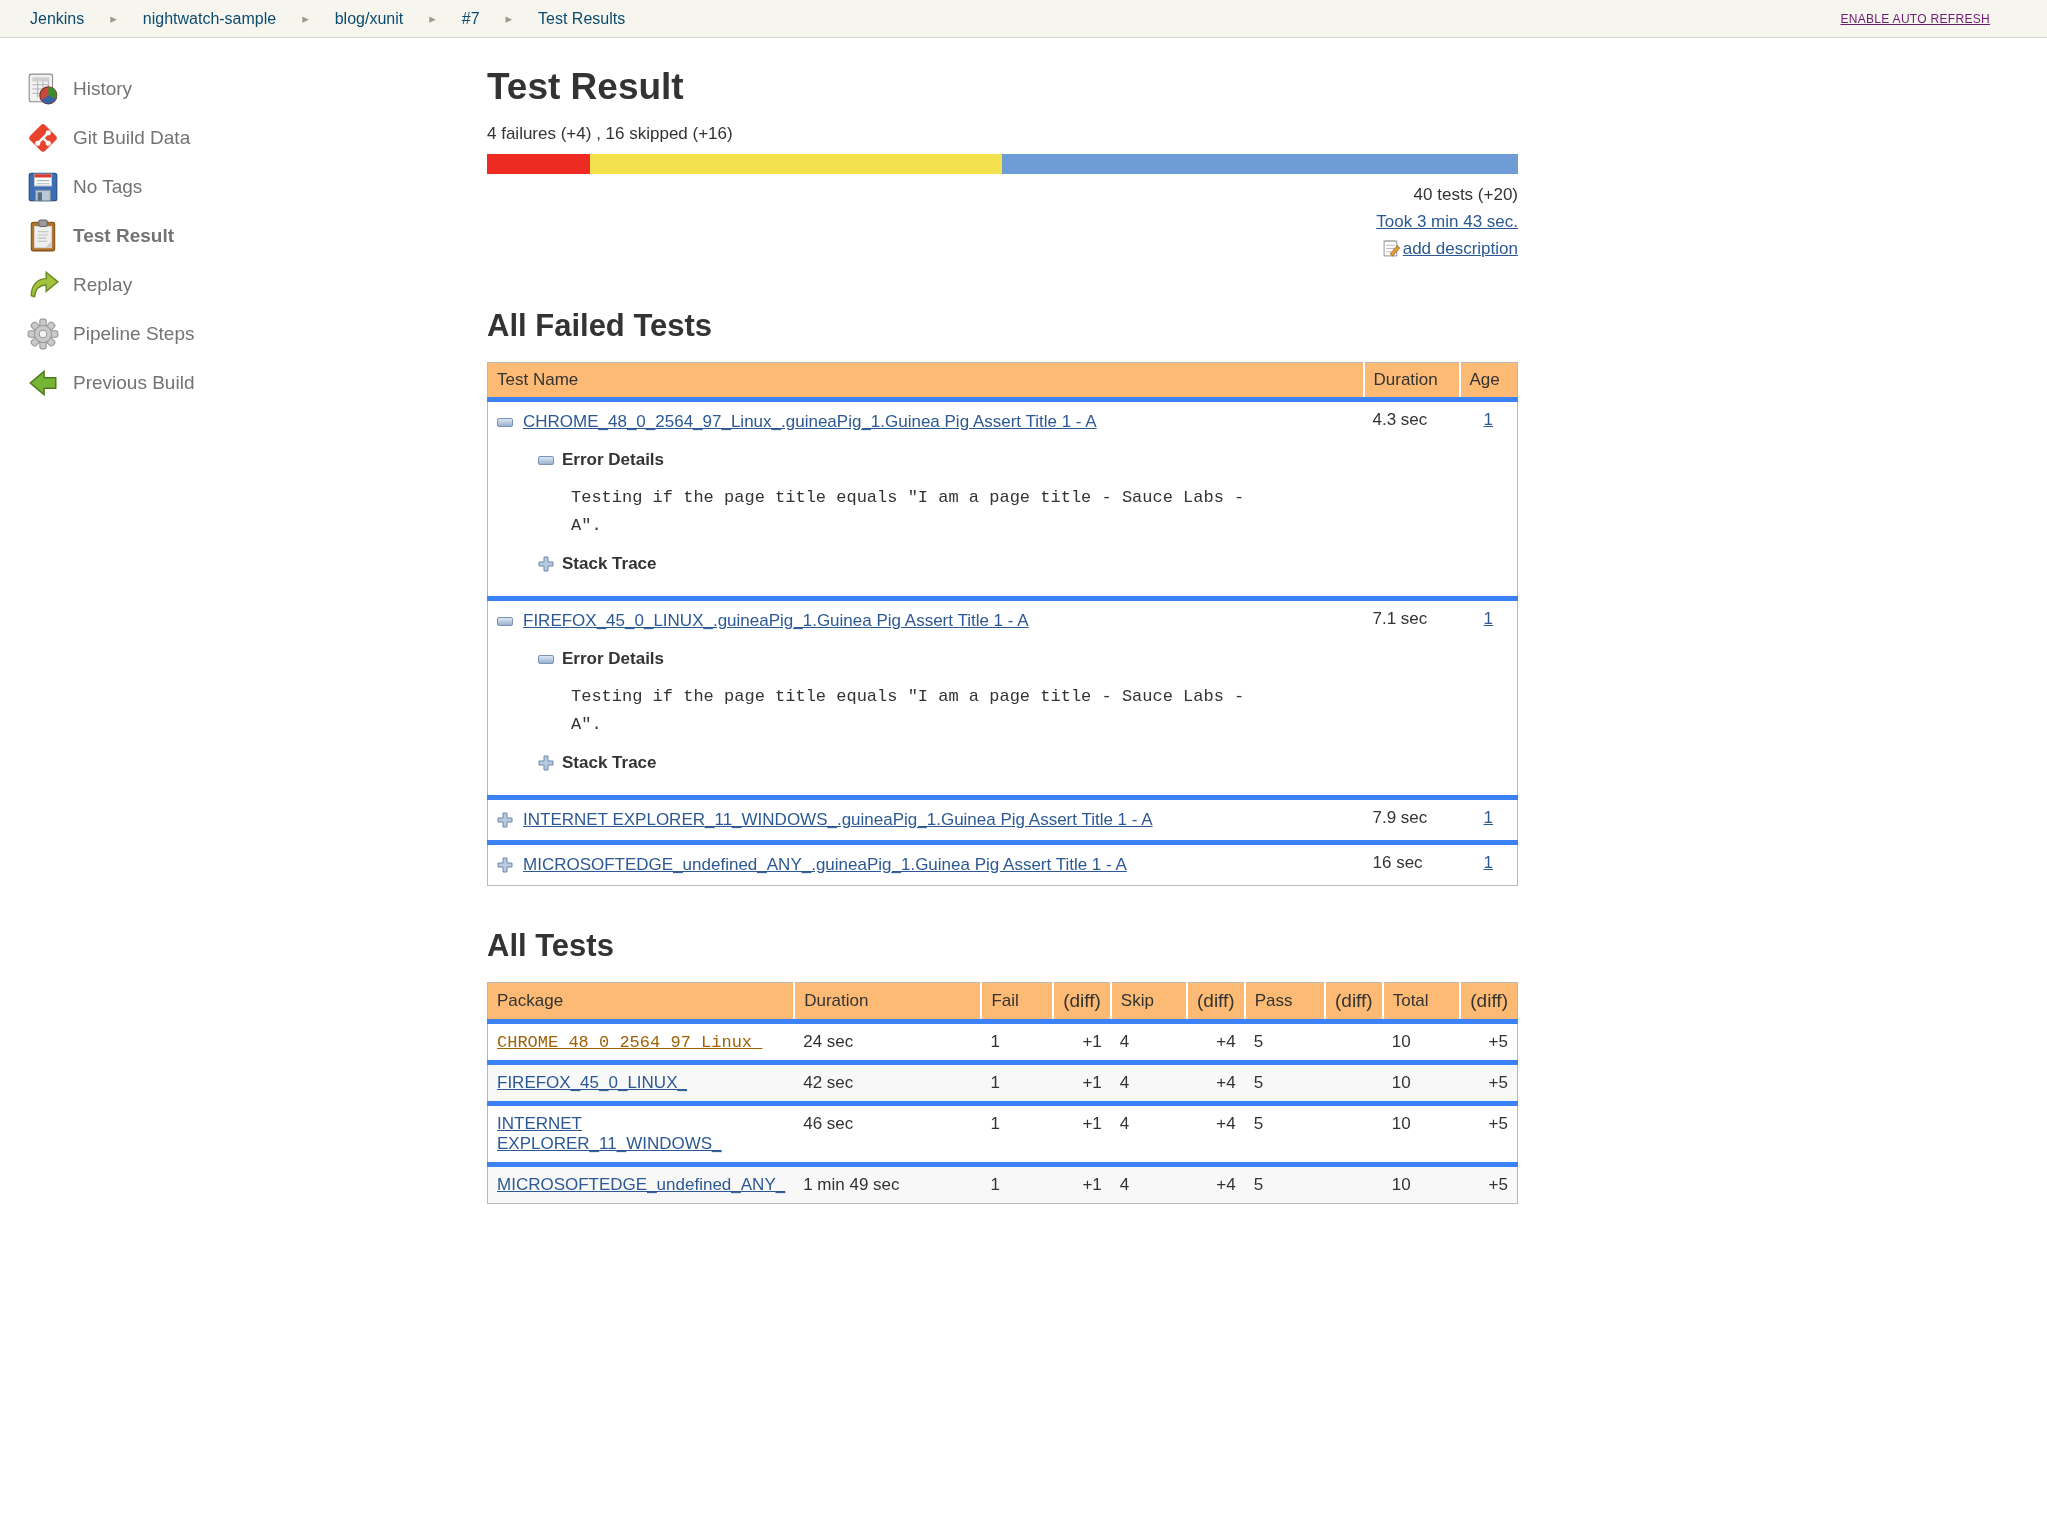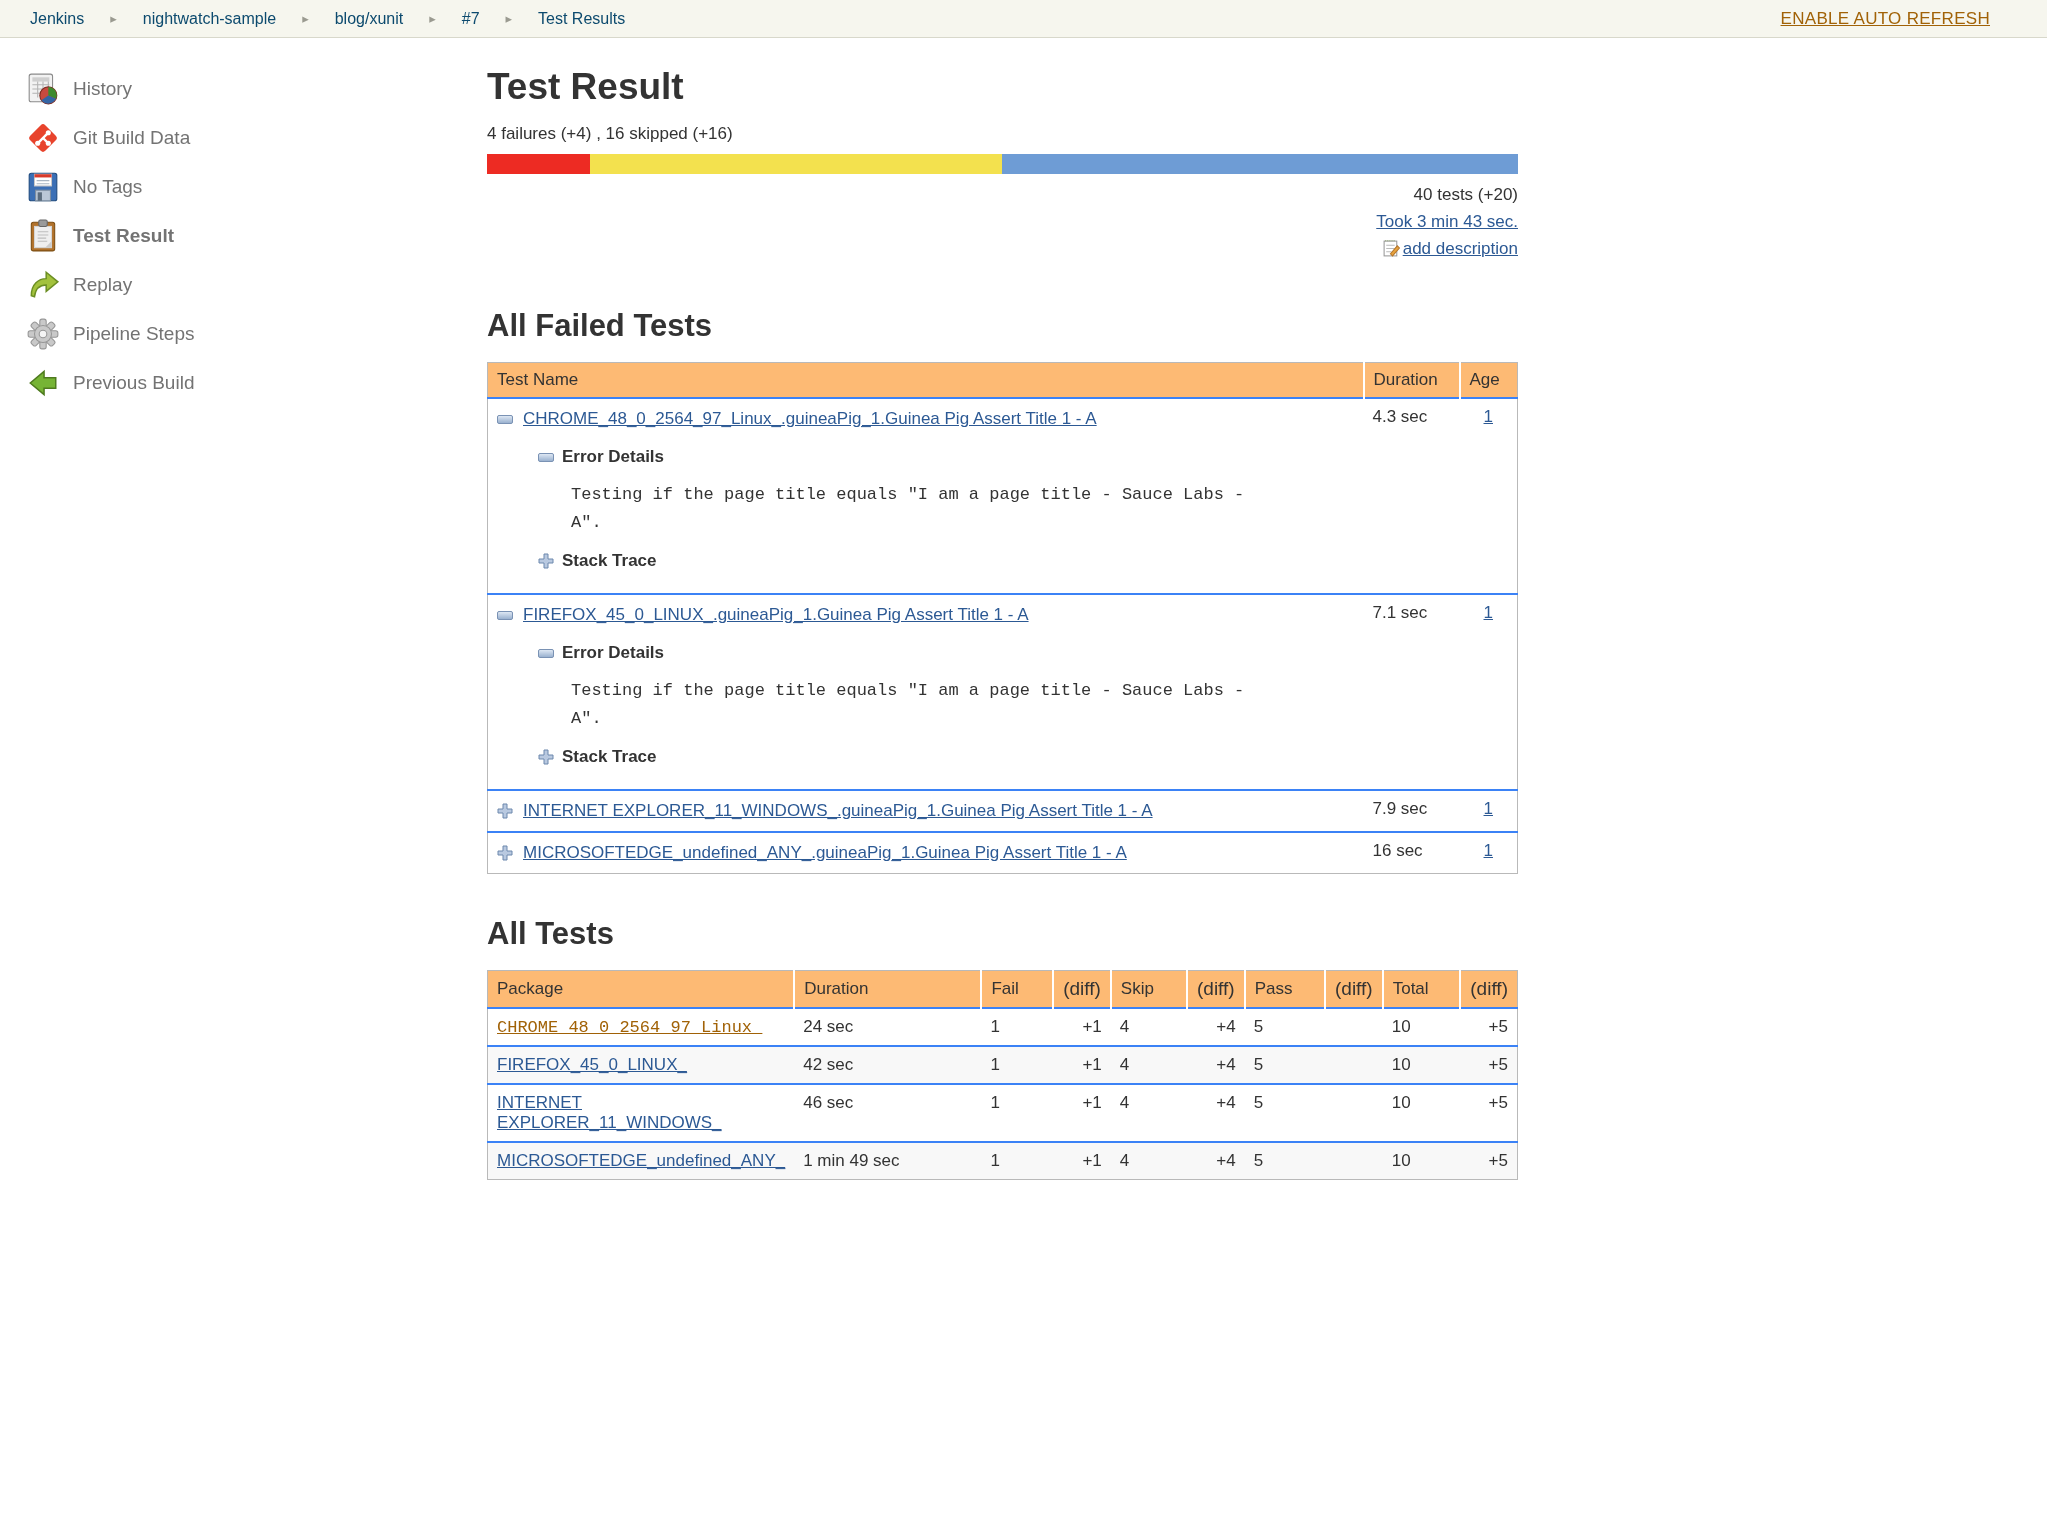--- a/index.html
+++ b/index.html
@@ -8,21 +8,21 @@
 
   
   .topbar {
     height: 38px; background: #f6f6ee; border-bottom: 1px solid #d8d8cb;
     display: flex; align-items: center; justify-content: space-between;
     padding: 0 57px 0 30px; font-size: 16px;
   }
   .crumbs { display: flex; align-items: center; gap: 26px; }
   .crumb { color: #0c4a6e; text-decoration: none; cursor: pointer; }
   .crumb-sep { color: #9a9a90; font-size: 13px; }
-  .autorefresh { color: #a16207; text-decoration: underline; font-size: 17px; letter-spacing: .3px; cursor: pointer; }
+  .autorefresh { color: #701a75; text-decoration: underline; font-size: 12px; letter-spacing: .3px; cursor: pointer; }
 
   
   .page { display: flex; }
   .sidebar { width: 487px; padding: 26px 0 0 26px; flex: none; }
   .side-item { display: flex; align-items: center; gap: 13px; height: 49px; cursor: pointer; }
   .side-item .lbl { color: #737373; font-size: 19px; text-decoration: none; }
   .side-item.current .lbl { font-weight: bold; }
   .side-icon { width: 34px; height: 34px; flex: none; }
 
   .main { width: 1031px; flex: none; padding-top: 28px; }
@@ -41,21 +41,21 @@
 
   h2.section { font-size: 31px; font-weight: bold; margin: 42px 0 18px; color: #333; }
 
   
   table.pane { width: 100%; border-collapse: collapse; border: 1px solid #b9b9b9; font-size: 17px; }
   table.pane th {
     background: #fdba74; font-weight: normal; text-align: left;
     padding: 7px 9px; border-bottom: 1px solid #b9b9b9; border-left: 2px solid #fff;
   }
   table.pane th:first-child { border-left: none; }
-  table.pane td { border-top: 2px solid #3b82f6; vertical-align: top; padding: 8px 9px; }
+  table.pane td { border-top: 5px solid #3b82f6; vertical-align: top; padding: 8px 9px; }
   tr.alt td { background: #f8f8f8; }
 
   
   .col-duration { width: 96px; }
   .col-age { width: 58px; }
   th.h-duration { text-align: right; }
   th.h-age { text-align: left; }
   td.c-duration { text-align: left; white-space: nowrap; padding-top: 10px; }
   td.c-age { text-align: center; padding-top: 10px; }
   td.c-age a { color: #2c5994; text-decoration: underline; cursor: pointer; }

